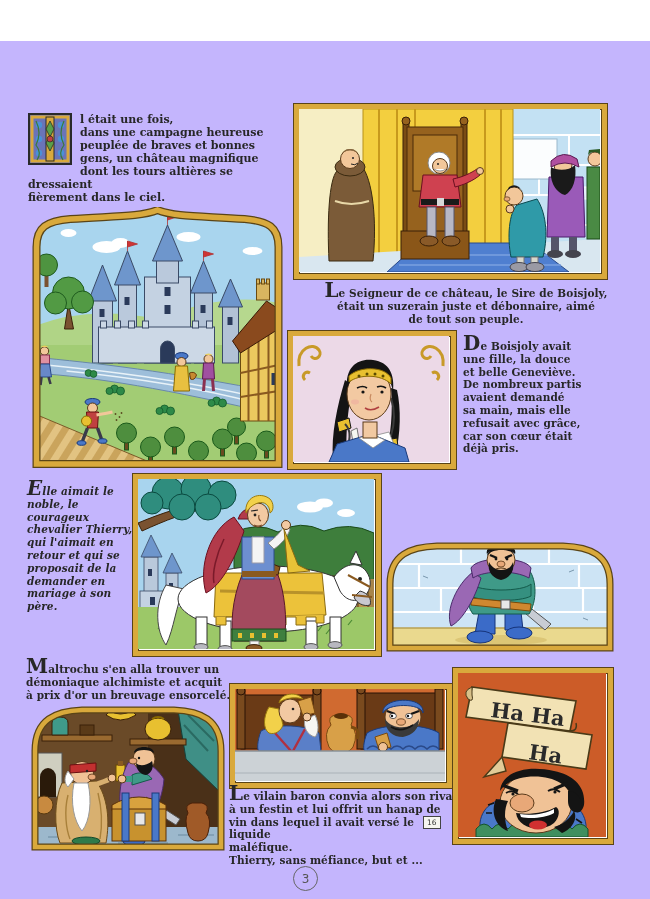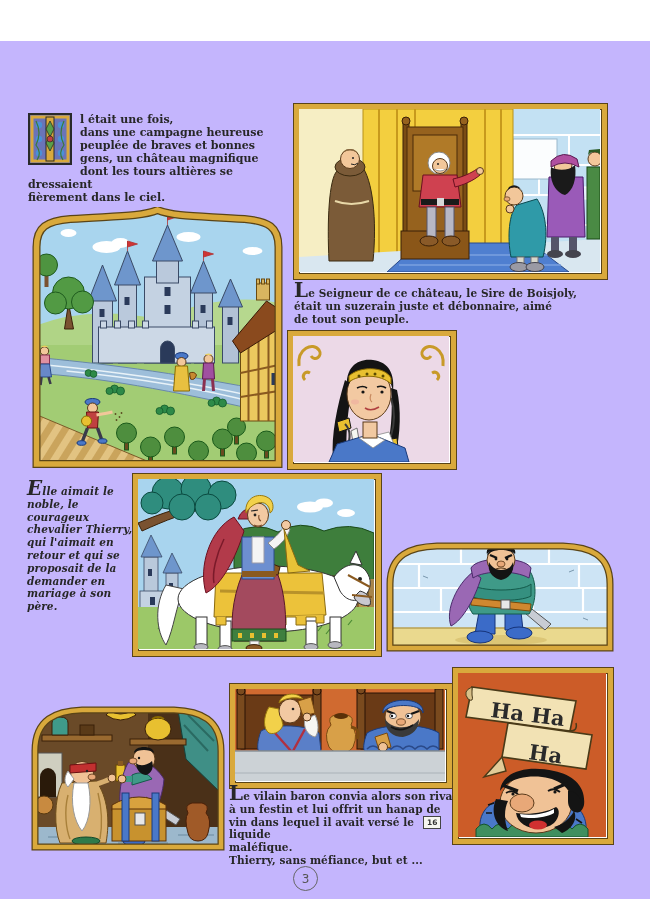--- a/index.html
+++ b/index.html
@@ -9,21 +9,21 @@
        line-height:12.8px;letter-spacing:.1px;}
   .dropcap::first-letter{font-size:1.9em;line-height:.72;font-weight:700;}
   .panel{position:absolute;box-sizing:border-box;border:5px solid #d9a93c;
          box-shadow:0 0 0 1px #5a4416, inset 0 0 0 1px #5a4416;background:#fff;}
   .panel svg{display:block;}
   .svgpanel{position:absolute;}
   .intro{position:absolute;left:28px;top:72px;width:272px;}
   .intro .ini{float:left;width:44px;height:52px;margin:0 8px 2px 0;}
   .intro .itxt{white-space:pre-line;font-weight:700;font-size:11px;line-height:13px;}
   .refbox{position:absolute;left:423px;top:775px;border:1px solid #444;background:#f6f6f0;
-          font-family:"DejaVu Sans", sans-serif;font-size:7.5px;font-weight:700;
+          font-family:"DejaVu Sans", sans-serif;font-size:7.5px;font-weight:400;
           padding:1px 3px;color:#333;}
   .pagenum{position:absolute;left:293px;top:825px;width:25px;height:25px;border:1.5px solid #666;
            border-radius:50%;text-align:center;line-height:25px;font-size:12px;color:#555;
            font-family:"DejaVu Sans", sans-serif;box-sizing:border-box;}
 </style>
 </head>
 <body>
 
 <div class="page">
 
@@ -138,21 +138,21 @@
           <ellipse cx="274" cy="145" rx="8" ry="4" fill="#44444e"></ellipse>
       </g>
       <g>
         <rect x="288" y="58" width="13" height="72" fill="#4a8a44" stroke="#1a4a14"></rect>
         <circle cx="296" cy="50" r="7" fill="#f2c79a" stroke="#5a3a1a"></circle>
         <path d="M289,46 A8,7 0 0 1 301,45 L301,40 L290,41 Z" fill="#2a5a24"></path>
       </g>
     </svg>
   </div>
 
-  <div class="txt dropcap" style="left:294px;top:242px;width:318px;">Le Seigneur de ce château, le Sire de Boisjoly,
+  <div class="txt dropcap" style="left:307px;top:242px;width:318px;text-align:center;">Le Seigneur de ce château, le Sire de Boisjoly,
 était un suzerain juste et débonnaire, aimé
 de tout son peuple.</div>
 
   <svg class="svgpanel" style="left:26px;top:166px;" width="263" height="264" viewBox="0 0 262 264">
     <defs>
       <clipPath id="castleClip">
         <path d="M10,40 C10,20 20,14 44,12 C86,9 114,10 131,3 C148,10 176,9 218,12 C242,14 252,20 252,40 L252,257 L10,257 Z"></path>
       </clipPath>
       <pattern id="plow" width="14" height="14" patternUnits="userSpaceOnUse" patternTransform="rotate(32)">
         <rect width="14" height="14" fill="#caa45c"></rect>
@@ -366,20 +366,29 @@
         <path d="M64,52 Q70,49 74,52 M84,51 Q89,49 93,52" fill="none" stroke="#141414" stroke-width="1.6"></path>
         <circle cx="70" cy="56" r="1.6" fill="#141414"></circle>
           <circle cx="89" cy="56" r="1.6" fill="#141414"></circle>
         <path d="M78,58 Q76,64 79,66" fill="none" stroke="#c88a60" stroke-width="1.2"></path>
         <path d="M72,72 Q78,76 86,71" fill="none" stroke="#b04040" stroke-width="1.6"></path>
         <ellipse cx="62" cy="66" rx="4" ry="2.4" fill="#f0b0a0" opacity=".7"></ellipse>
       </g>
     </svg>
   </div>
 
+  <div class="txt dropcap" style="left:463px;top:295px;width:155px;">De Boisjoly avait
+une fille, la douce
+et belle Geneviève.
+De nombreux partis
+avaient demandé
+sa main, mais elle
+refusait avec grâce,
+car son cœur était
+déjà pris.</div>
 
   <div class="txt dropcap" style="left:27px;top:440px;width:115px;font-style:italic;">Elle aimait le
 noble, le courageux
 chevalier Thierry,
 qui l'aimait en
 retour et qui se
 proposait de la
 demander en
 mariage à son
 père.</div>
@@ -541,20 +550,23 @@
         <path d="M113,31 Q118,29 123,31" stroke="#5a3a1a" stroke-width="1.2" fill="none"></path>
       </g>
       <g stroke="#7a97ad" stroke-width="1" fill="none">
           <path d="M40,38 l5,2 M186,34 l5,-2 M200,80 l5,2"></path>
         </g>
     </g>
     <path d="M7,46 C7,16 28,9 54,8 L180,8 C206,9 227,16 227,46 L227,110 L7,110 Z" fill="none" stroke="#5a4416" stroke-width="7"></path>
     <path d="M7,46 C7,16 28,9 54,8 L180,8 C206,9 227,16 227,46 L227,110 L7,110 Z" fill="none" stroke="#d9a93c" stroke-width="4.5"></path>
   </svg>
 
+  <div class="txt dropcap" style="left:26px;top:618px;width:218px;">Maltrochu s'en alla trouver un
+démoniaque alchimiste et acquit
+à prix d'or un breuvage ensorcelé.</div>
 
   <svg class="svgpanel" style="left:28px;top:660px;" width="200" height="152" viewBox="0 0 200 152">
     <defs>
         <clipPath id="alchClip">
           <path d="M7,50 C7,18 28,10 54,9 L146,9 C172,10 193,18 193,50 L193,146 L7,146 Z"></path>
         </clipPath>
       </defs>
     <g clip-path="url(#alchClip)">
       <rect width="200" height="152" fill="#6a4a28"></rect>
       <rect x="120" y="0" width="80" height="152" fill="#4a3018"></rect>

